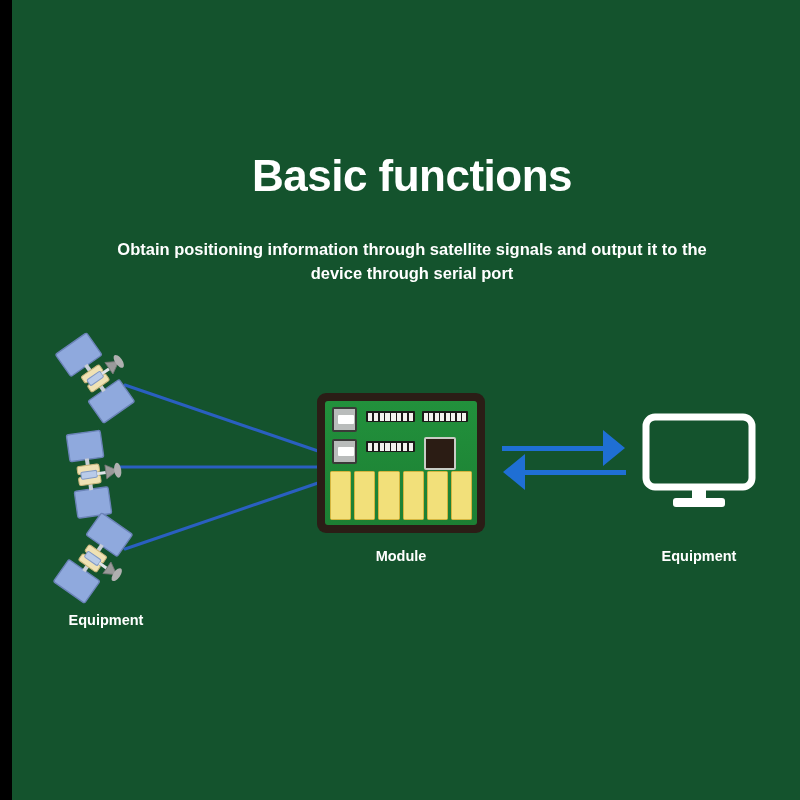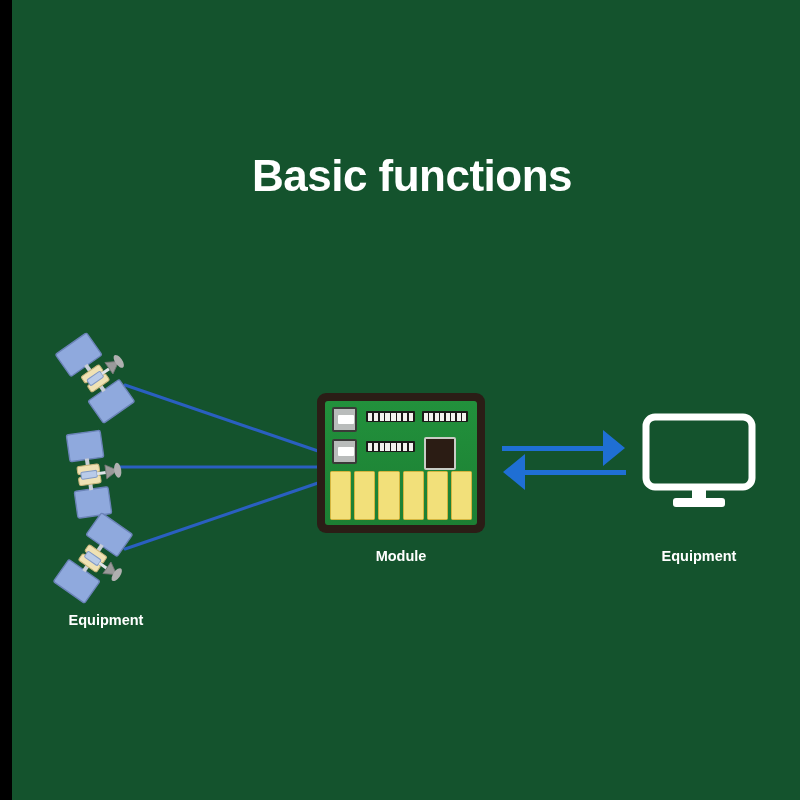--- a/index.html
+++ b/index.html
@@ -194,20 +194,21 @@
   .cap-module    { left: 319px; top: 548px; width: 140px; }
   .cap-equipment { left: 617px; top: 548px; width: 140px; }
   .cap-satellite { left: 24px;  top: 612px; width: 140px; }
 </style>
 </head>
 <body>
 
 <div id="slide">
 
   <div class="title">Basic functions</div>
+  <div class="subtitle">Obtain positioning information through satellite signals and output it to the device through serial port</div>
 
   <div id="stage">
 
     <svg id="beams" viewBox="0 0 800 800" width="800" height="800">
       <line x1="113" y1="385" x2="306" y2="451" stroke="#2a5fc0" stroke-width="3" stroke-linecap="round"></line>
       <line x1="104" y1="467" x2="306" y2="467" stroke="#2a5fc0" stroke-width="3" stroke-linecap="round"></line>
       <line x1="113" y1="549" x2="306" y2="483" stroke="#2a5fc0" stroke-width="3" stroke-linecap="round"></line>
     </svg>
 
     <div class="sat" style="left:28px; top:328px;">

